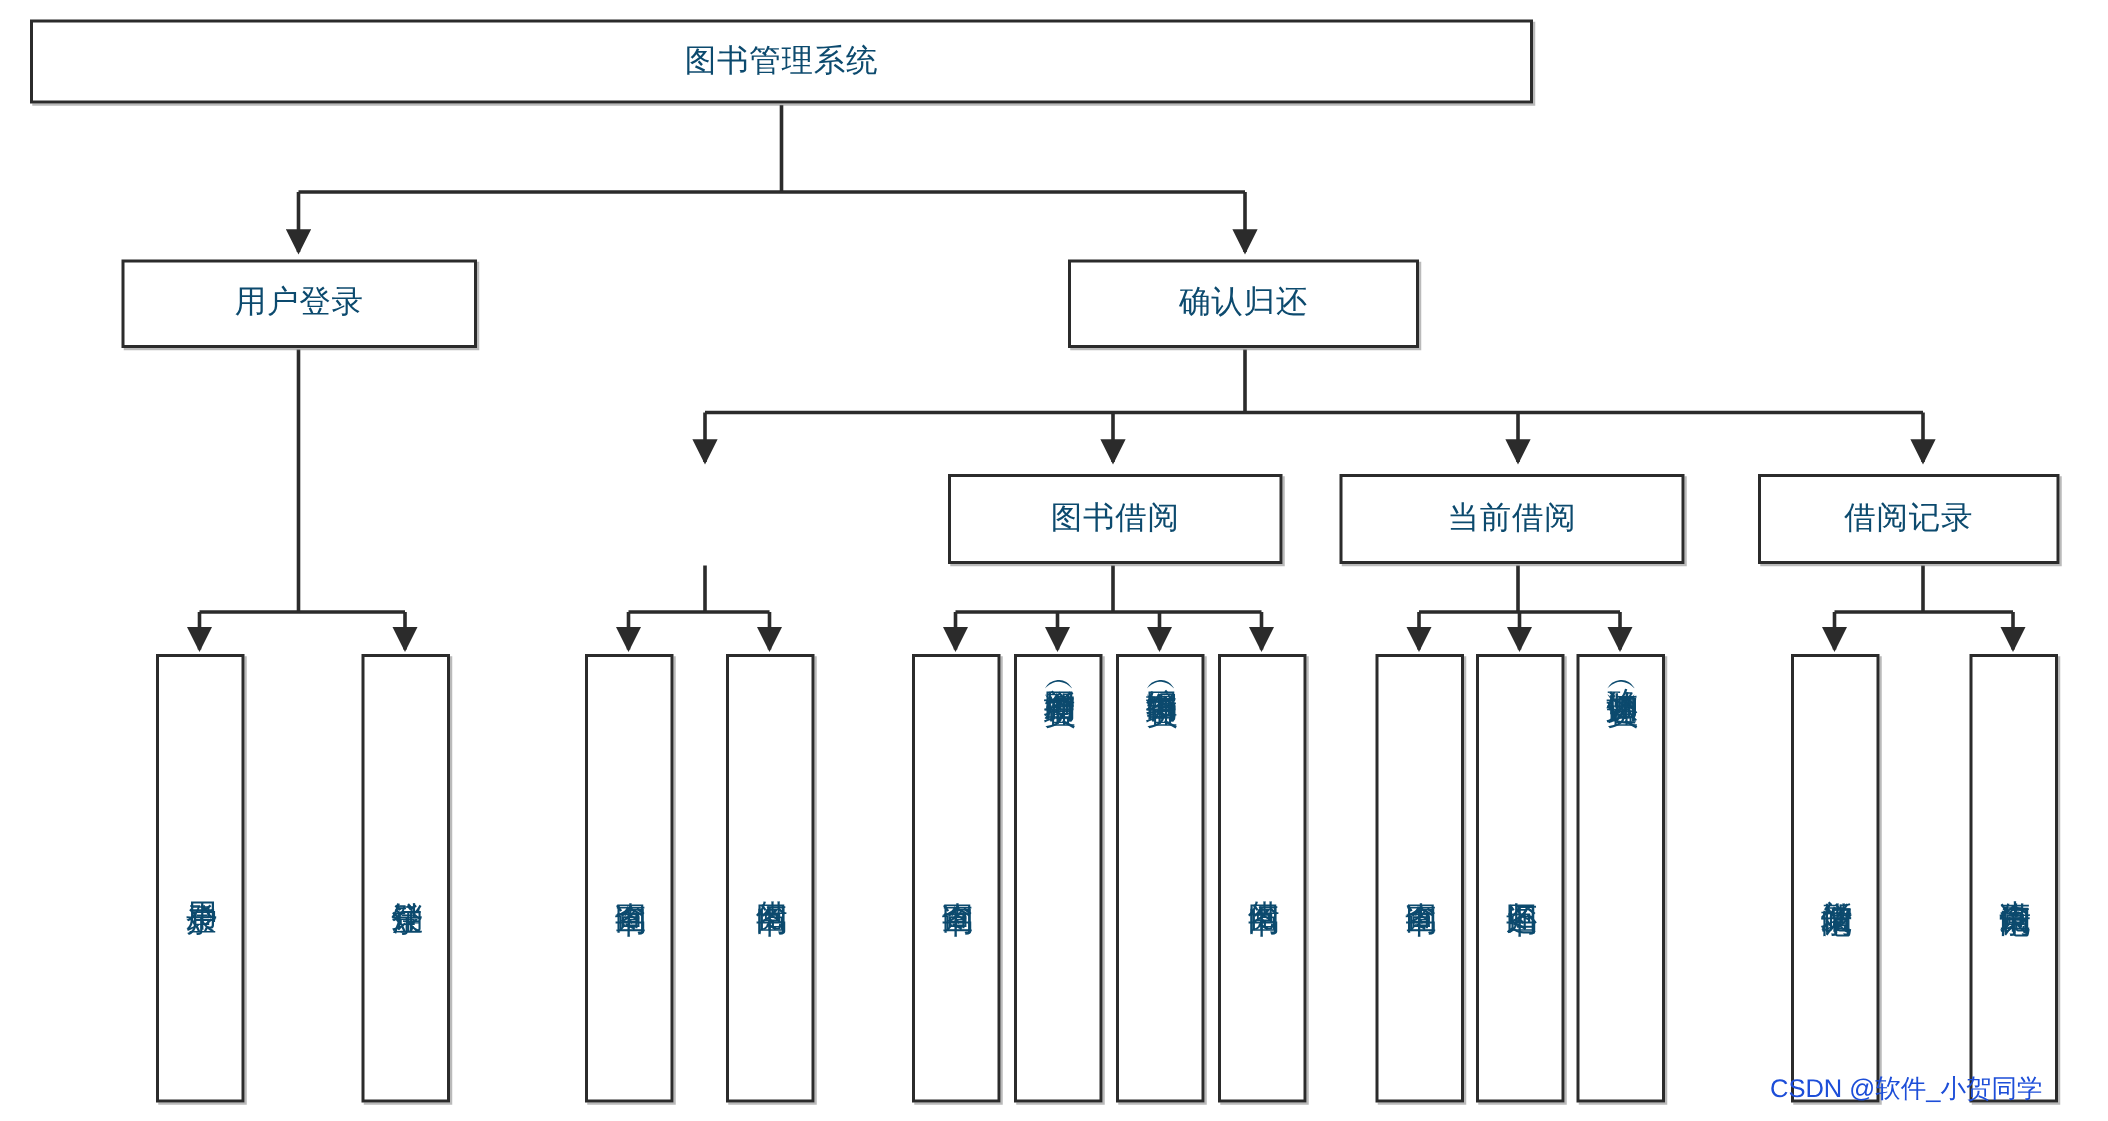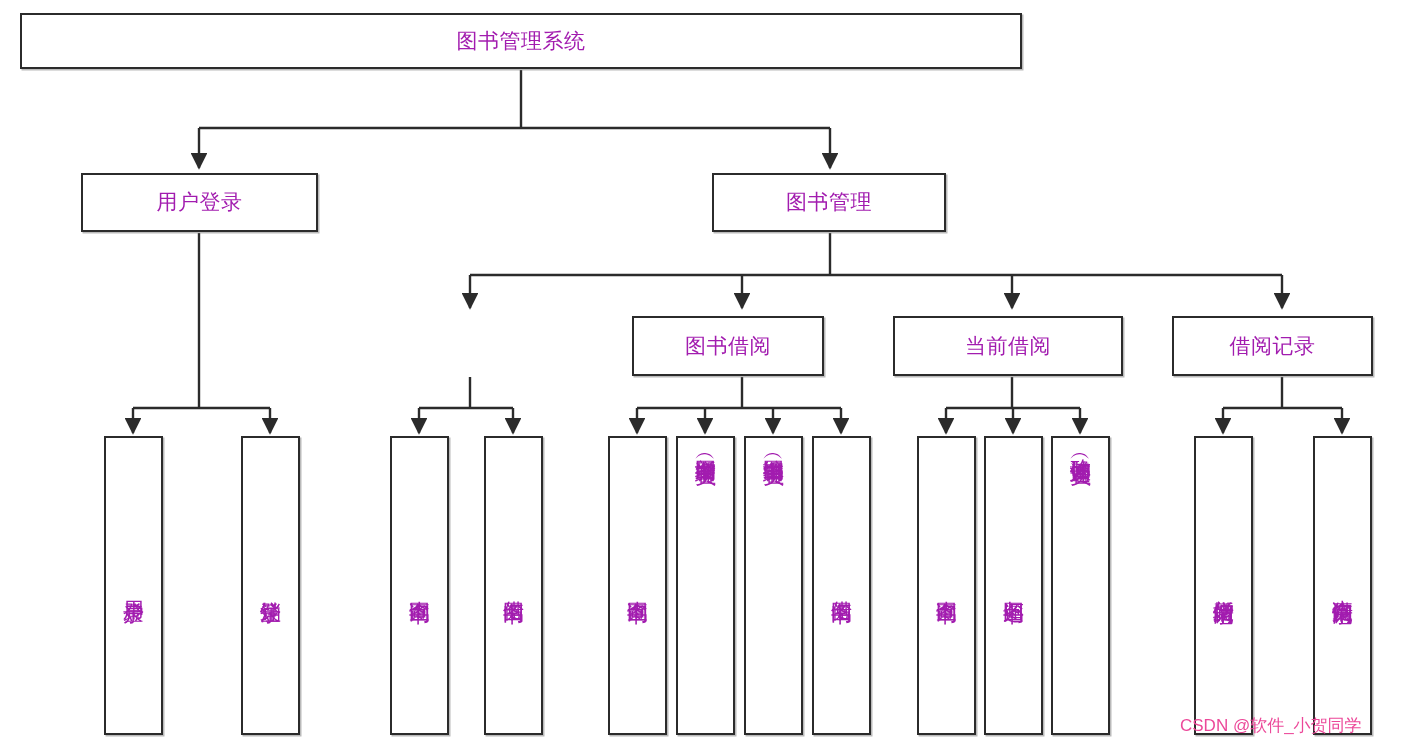--- a/index.html
+++ b/index.html
@@ -26,21 +26,21 @@
   }
   .node {
     position: absolute;
     box-sizing: border-box;
     background: #ffffff;
     border: 2px solid #2b2b2b;
     box-shadow: 1.5px 1.5px 0 0 rgba(130,130,130,0.55);
     display: flex;
     align-items: center;
     justify-content: center;
-    color: #a21caf;
+    color: #0c4a6e;
     z-index: 2;
   }
   .node .label {
     display: block;
     line-height: 1.18;
     text-align: center;
     letter-spacing: 0.5px;
   }
   
   .node.horiz .label {
@@ -62,21 +62,21 @@
   }
   .node.vert.toptext {
     align-items: flex-start;
     padding-top: 4px;
   }
   #watermark {
     position: absolute;
     left: 1180px;
     top: 714px;
     font-size: 17px;
-    color: #ec4899;
+    color: #1d4ed8;
     white-space: nowrap;
     z-index: 5;
     font-family: "Liberation Sans", "DejaVu Sans", sans-serif;
   }
 </style>
 </head>
 <body>
 
 <div id="canvas">
 
@@ -132,24 +132,24 @@
   </svg>
 
   <div class="node horiz" style="left:20px; top:13px; width:1002px; height:56px;">
     <span class="label">图书管理系统</span>
   </div>
 
   <div class="node horiz" style="left:81px; top:173px; width:237px; height:59px;">
     <span class="label">用户登录</span>
   </div>
   <div class="node horiz" style="left:712px; top:173px; width:234px; height:59px;">
-    <span class="label">图书管理</span>
-  </div>
-
-  <div class="node horiz" style="left:632px; top:316px; width:192px; height:60px;">
+    <span class="label">确认归还</span>
+  </div>
+
+  <div class="node horiz" style="left:632px; top:316px; width:223px; height:60px;">
     <span class="label">图书借阅</span>
   </div>
   <div class="node horiz" style="left:893px; top:316px; width:230px; height:60px;">
     <span class="label">当前借阅</span>
   </div>
   <div class="node horiz" style="left:1172px; top:316px; width:201px; height:60px;">
     <span class="label">借阅记录</span>
   </div>
 
   <div class="node vert" style="left:104px; top:436px; width:59px; height:299px;">

